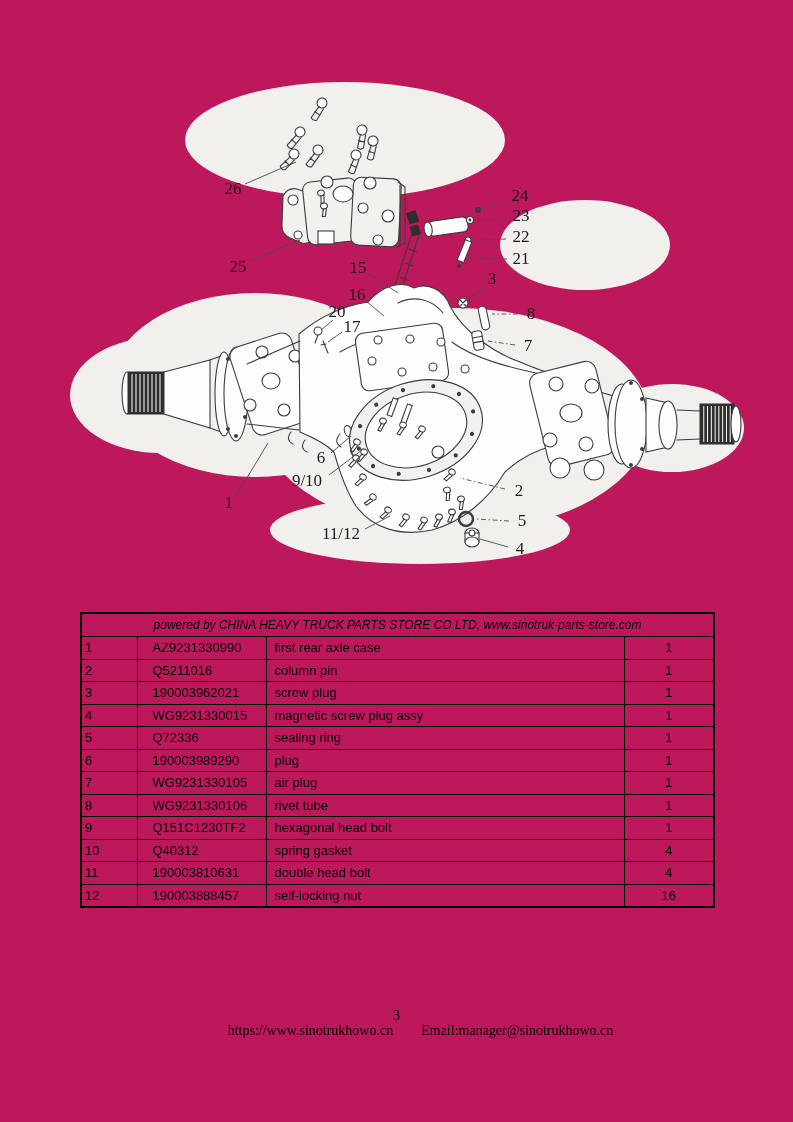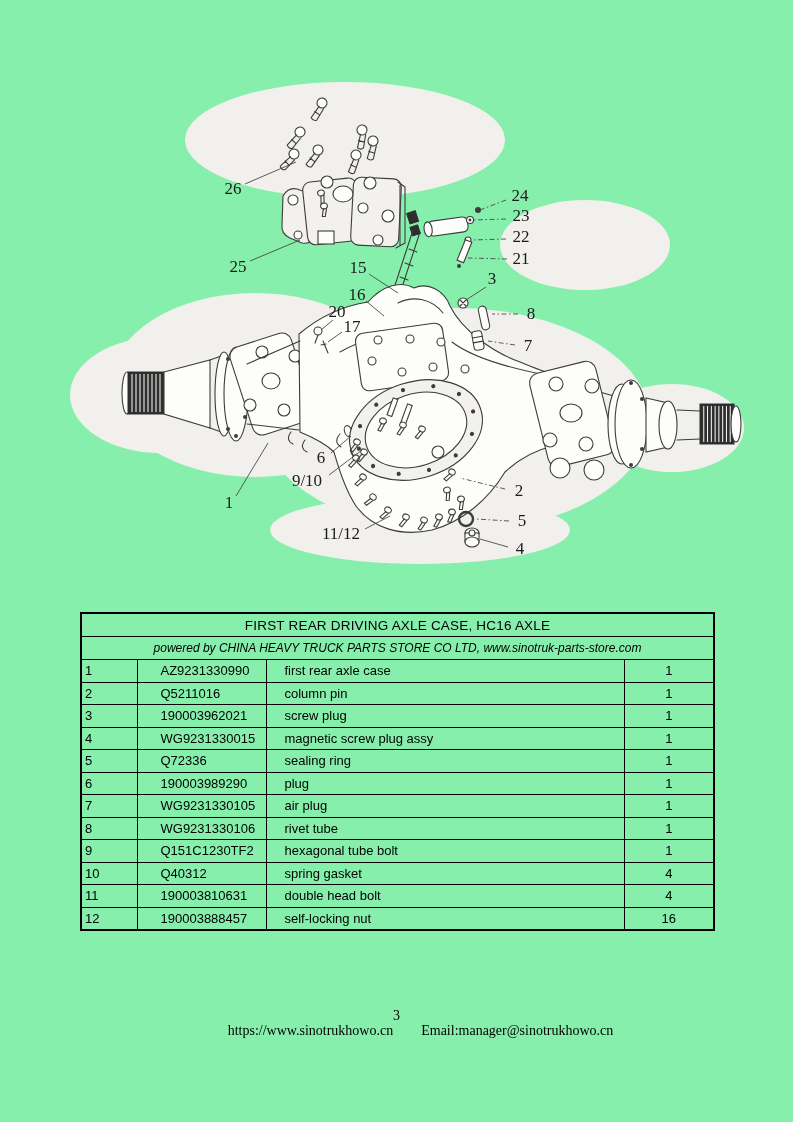--- a/index.html
+++ b/index.html
@@ -1,16 +1,16 @@
 <!DOCTYPE html>
 <html><head>
 <meta charset="utf-8">
 <style>
   html,body{margin:0;padding:0;background:#fff;}
-  .page{position:relative;width:793px;height:1122px;background:#86efac;overflow:hidden;
+  .page{position:relative;width:793px;height:1122px;background:#be185d;overflow:hidden;
         font-family:"Liberation Sans",sans-serif;color:#000;}
   svg.diagram{position:absolute;left:0;top:0;width:793px;height:580px;}
 
   
   .ln{fill:none;stroke:#3c3c3c;stroke-width:1.1;stroke-linecap:round;stroke-linejoin:round;}
   .fw{fill:#fdfdfb;stroke:#3c3c3c;stroke-width:1.1;}
   .fg{fill:#f2f1ed;stroke:#3c3c3c;stroke-width:1.1;}
   .hole{fill:#fdfdfb;stroke:#3c3c3c;stroke-width:1.1;}
   .dot{fill:#3c3c3c;stroke:none;}
   .dark{fill:#2e2e2e;stroke:#2e2e2e;}
@@ -24,22 +24,22 @@
   .parts-table{position:absolute;left:80px;top:612px;width:633px;border-collapse:collapse;
                border:2px solid #000;font-size:13px;table-layout:fixed;}
   .parts-table td,.parts-table th{border:1px solid #000;padding:0 3px;overflow:hidden;white-space:nowrap;}
   .title-row td{height:22px;text-align:center;font-size:13.5px;letter-spacing:.2px;}
   .subtitle-row td{height:22px;text-align:center;font-style:italic;font-size:12px;}
   .header-row th{height:22px;text-align:left;font-weight:normal;font-size:13.5px;
                  border-bottom:2px solid #8f8f8f;}
   .header-row th.qty{text-align:center;}
   .parts-table tbody td{height:21.5px;}
   .parts-table tbody td.c0{padding-left:3px;}
-  .parts-table tbody td.c1{padding-left:23px;}
-  .parts-table tbody td.c2{padding-left:18px;}
+  .parts-table tbody td.c1{padding-left:15px;}
+  .parts-table tbody td.c2{padding-left:8px;}
   .parts-table tbody td.c3{text-align:center;padding:0;}
 
   
   .page-number{position:absolute;top:1008px;left:0;width:793px;text-align:center;
                font-family:"Liberation Serif",serif;font-size:14px;}
   .footer-links{position:absolute;top:1023px;left:0;width:793px;text-align:center;
                 font-family:"Liberation Serif",serif;font-size:14px;padding-left:24px;}
   .footer-links .site{margin-right:28px;}
 </style>
 </head>
@@ -337,23 +337,20 @@
   </svg>
 
   <table class="parts-table">
     <colgroup>
         <col style="width:56px">
         <col style="width:129px">
         <col style="width:358px">
         <col style="width:90px">
       </colgroup>
     <thead>
-      <tr class="title-row">
-        <td colspan="4">FIRST REAR DRIVING AXLE CASE, HC16 AXLE</td>
-      </tr>
       <tr class="subtitle-row">
         <td colspan="4">powered by CHINA HEAVY TRUCK PARTS STORE CO LTD, www.sinotruk-parts-store.com</td>
       </tr>
     </thead>
     <tbody>
         <tr>
           <td class="c0">1</td>
           <td class="c1">AZ9231330990</td>
           <td class="c2">first rear axle case</td>
           <td class="c3">1</td>
@@ -396,21 +393,21 @@
         </tr>
         <tr>
           <td class="c0">8</td>
           <td class="c1">WG9231330106</td>
           <td class="c2">rivet tube</td>
           <td class="c3">1</td>
         </tr>
         <tr>
           <td class="c0">9</td>
           <td class="c1">Q151C1230TF2</td>
-          <td class="c2">hexagonal tube bolt</td>
+          <td class="c2">hexagonal head bolt</td>
           <td class="c3">1</td>
         </tr>
         <tr>
           <td class="c0">10</td>
           <td class="c1">Q40312</td>
           <td class="c2">spring gasket</td>
           <td class="c3">4</td>
         </tr>
         <tr>
           <td class="c0">11</td>

